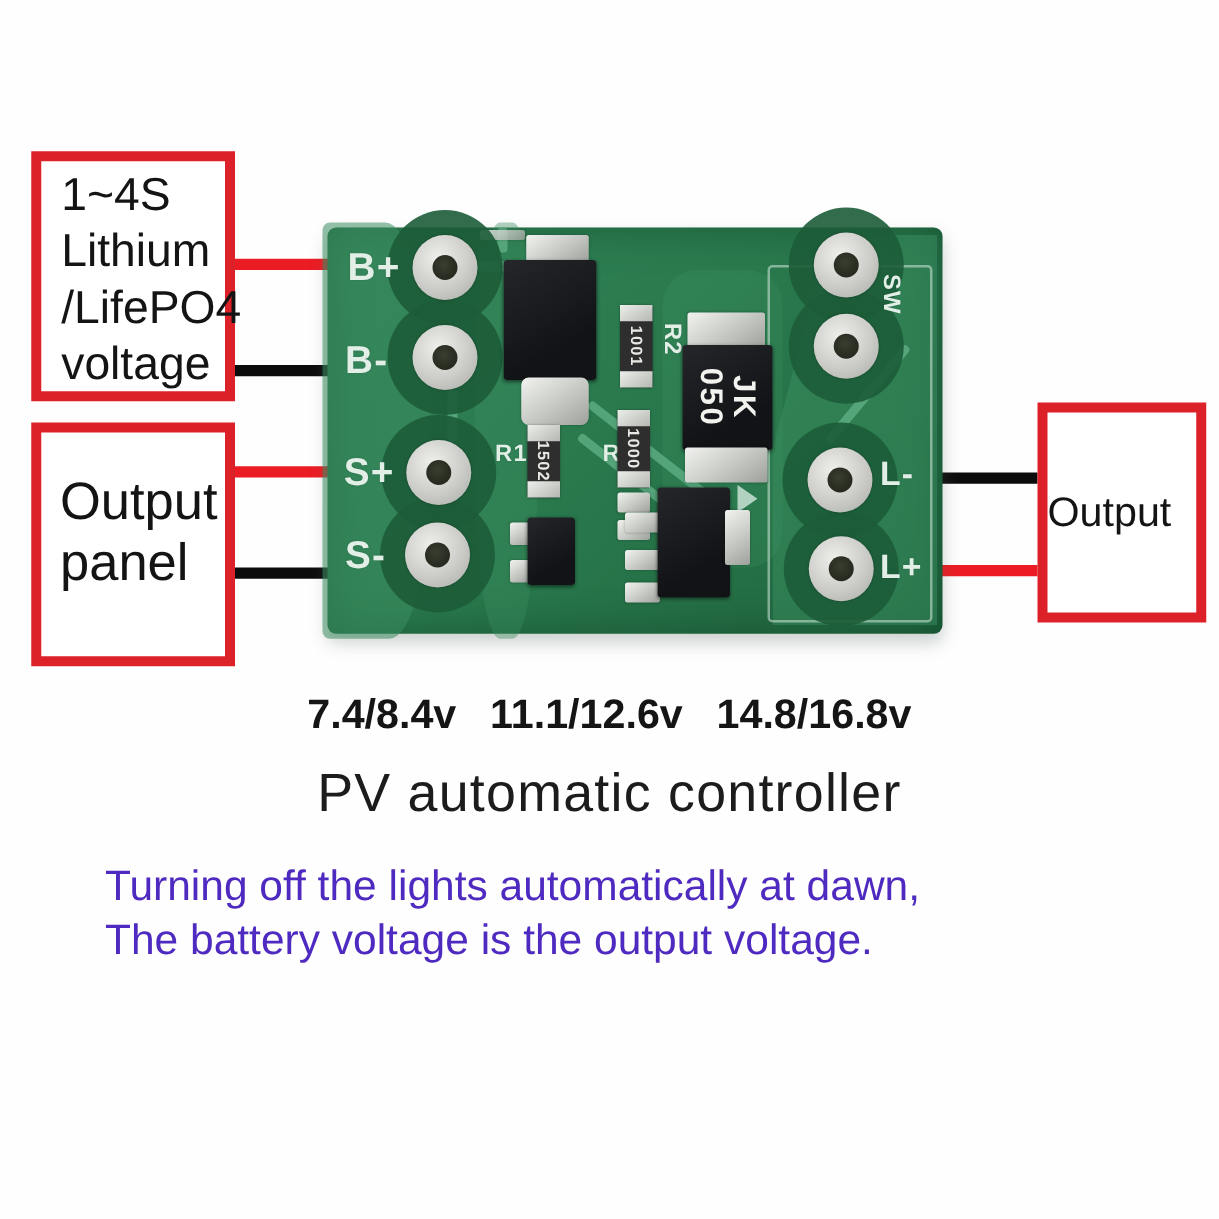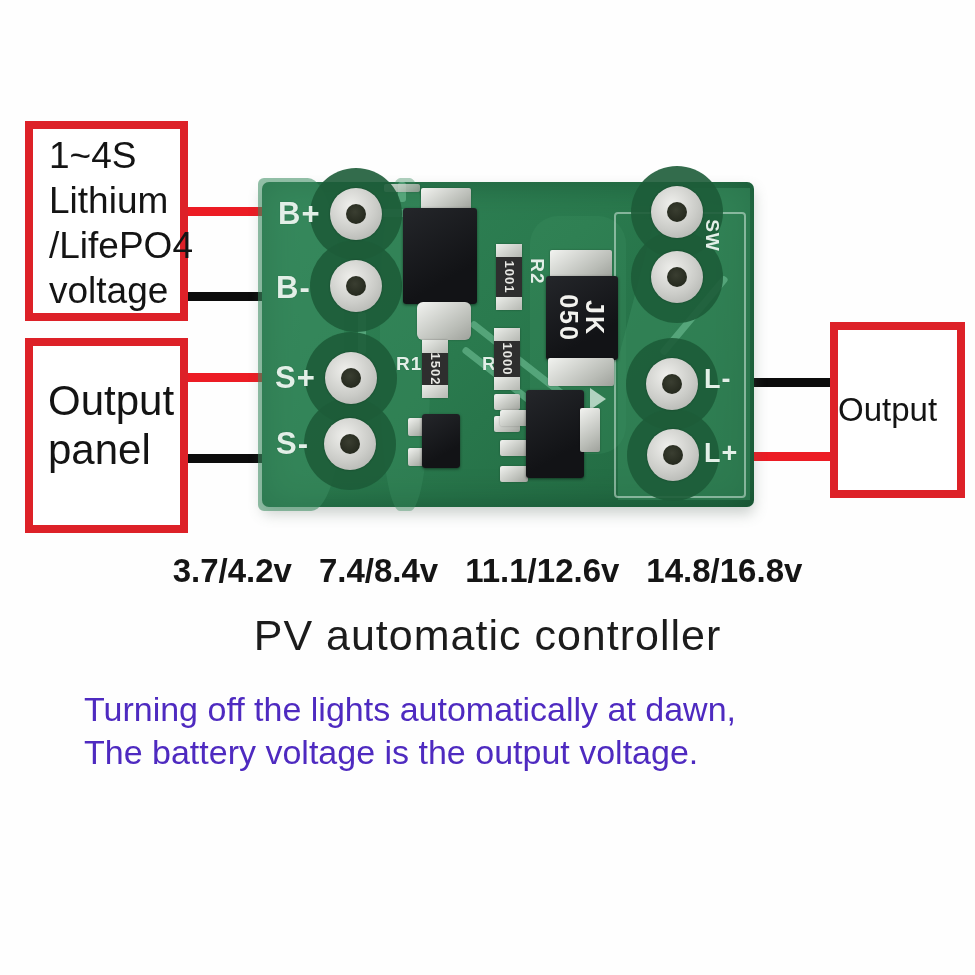--- a/index.html
+++ b/index.html
@@ -197,21 +197,20 @@
   <div class="callout" style="left:25px;top:338px;width:163px;height:195px;padding:30px 0 0 15px;font-size:42px;line-height:49px;">
     <div class="ln">Output</div>
     <div class="ln">panel</div>
   </div>
 
   <div class="callout" style="left:830px;top:322px;width:135px;height:176px;display:flex;align-items:center;font-size:33px;">
     <div class="ln">Output</div>
   </div>
 
   <div class="voltRow">
-    <span>3.7/4.2v</span>
     <span>7.4/8.4v</span>
     <span>11.1/12.6v</span>
     <span>14.8/16.8v</span>
   </div>
 
   <div class="titleRow">PV automatic controller</div>
 
   <div class="desc">
     <div>Turning off the lights automatically at dawn,</div>
     <div>The battery voltage is the output voltage.</div>

